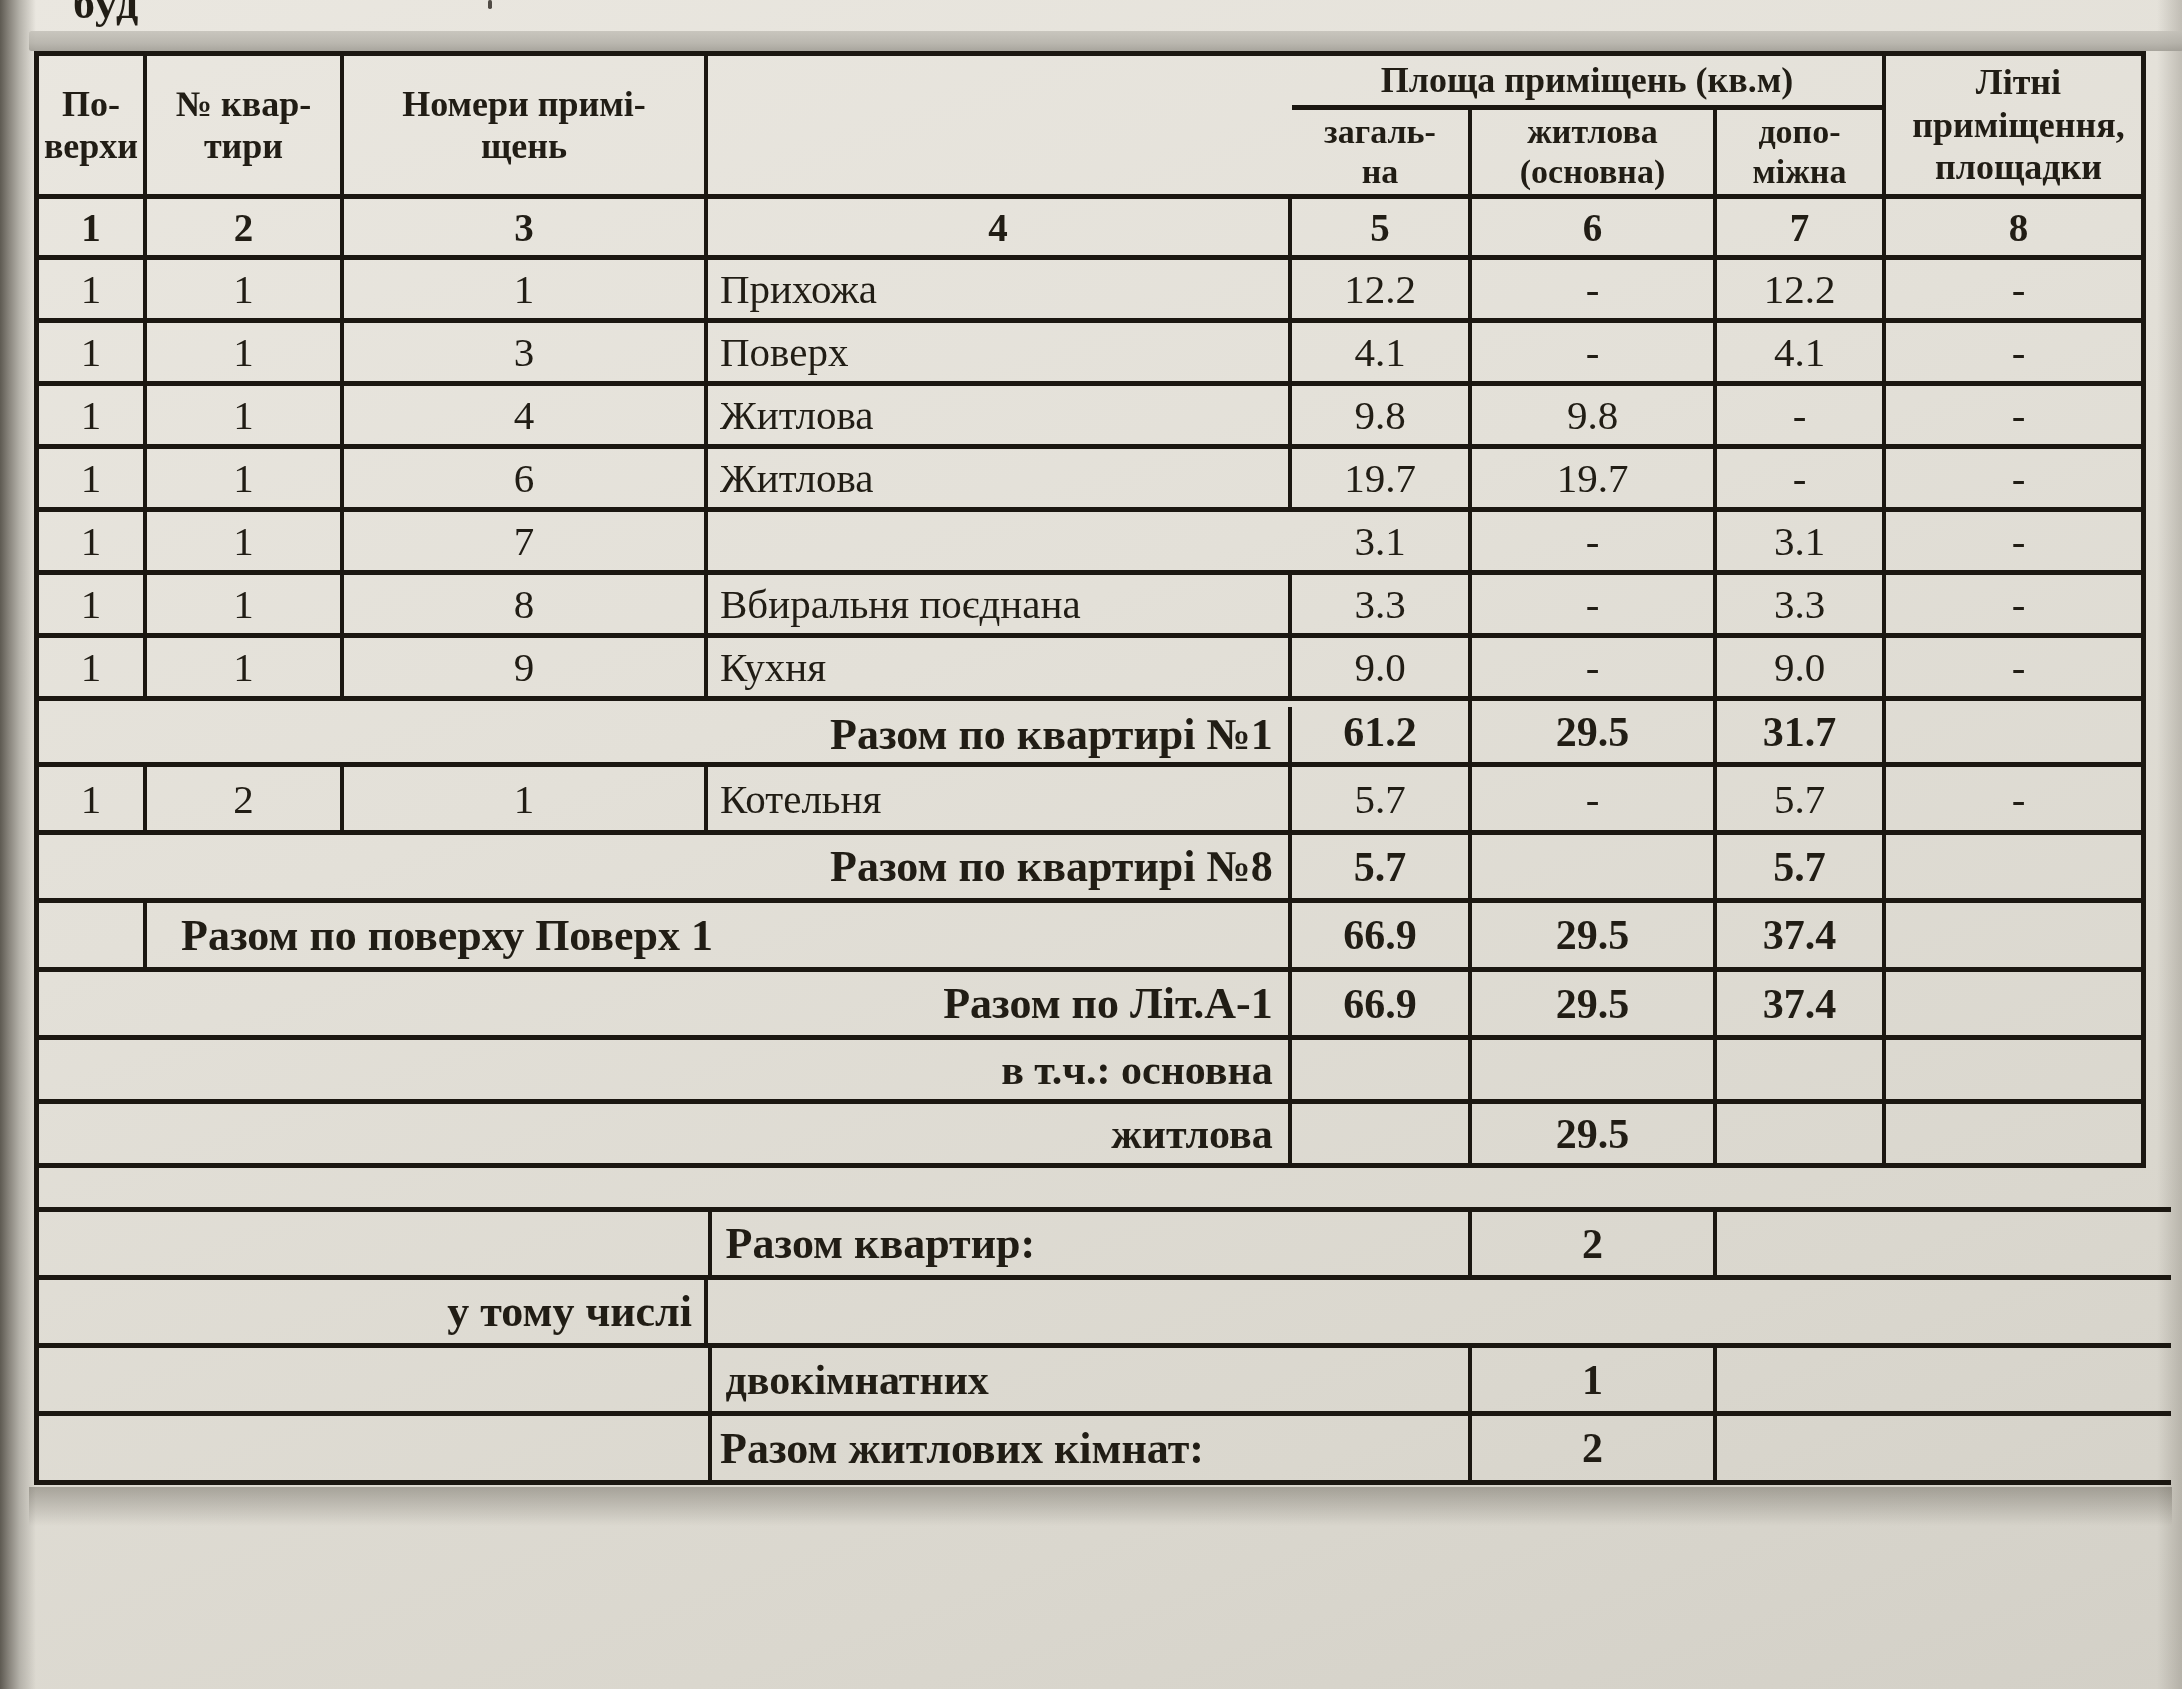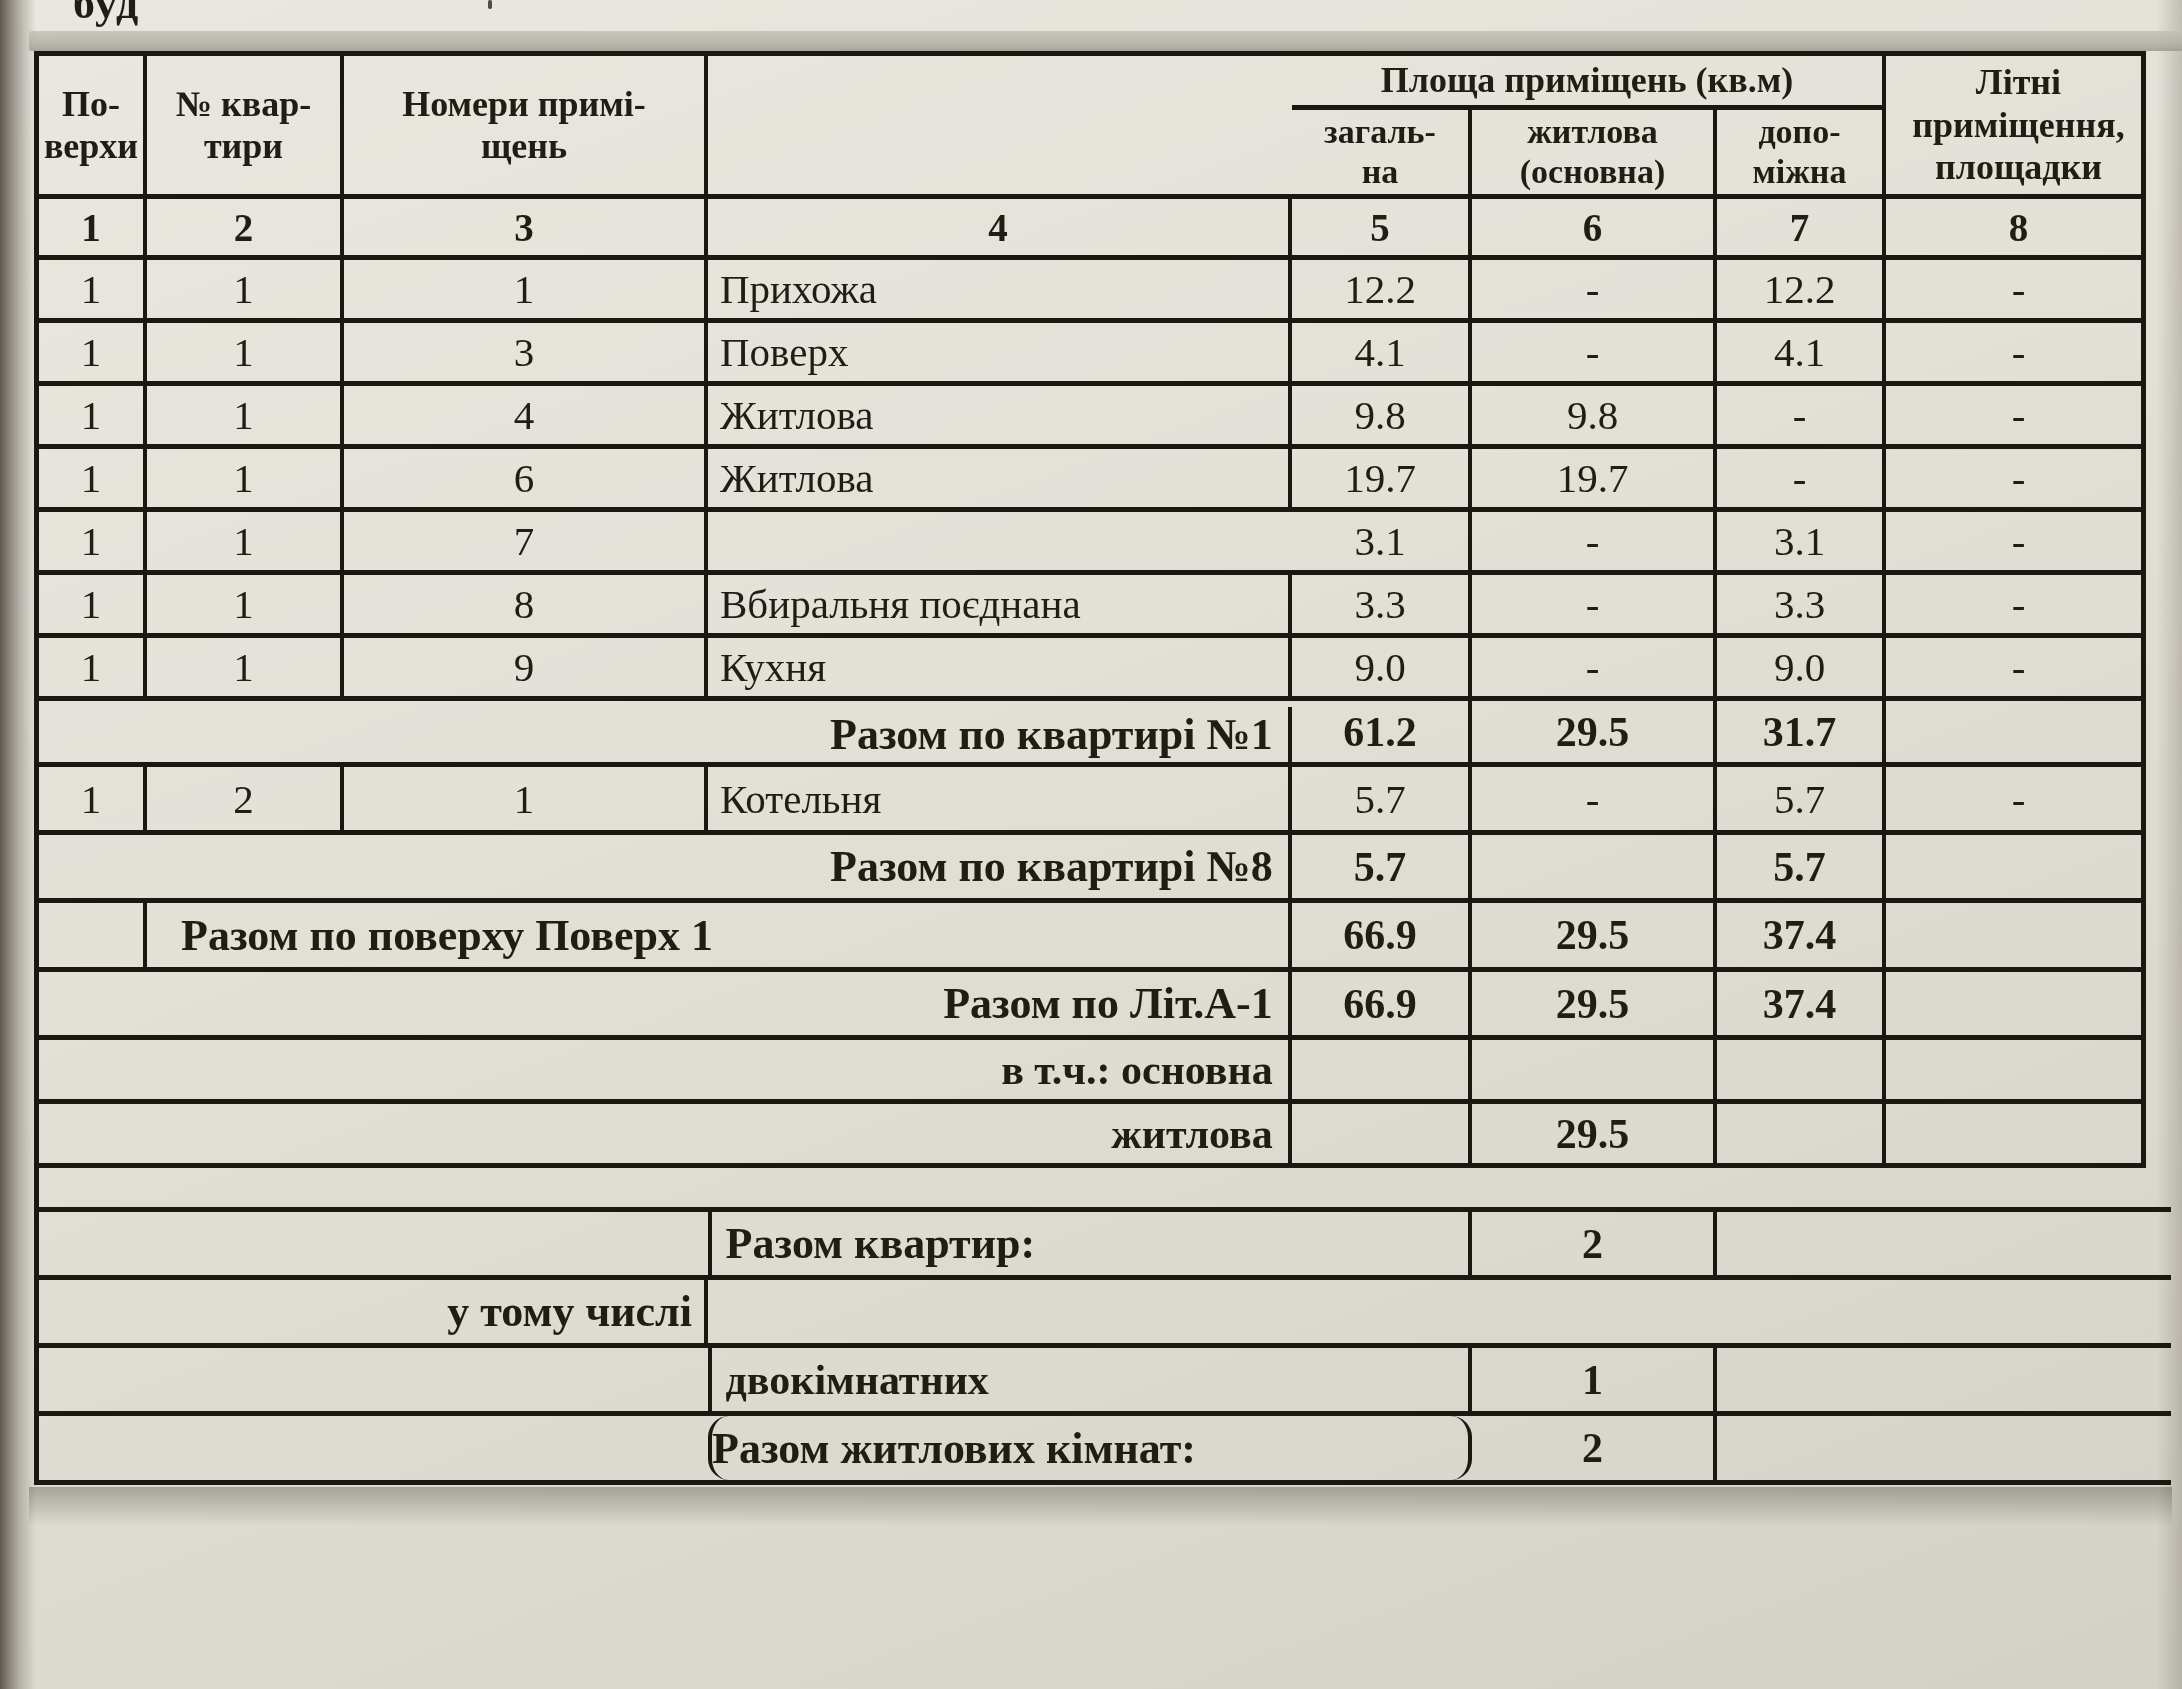--- a/index.html
+++ b/index.html
@@ -215,18 +215,18 @@
         <div class="cell b vr" style="grid-column: 6 / span 1; font-size: 42px;">2</div>
       </div>
       <div class="row wide" style="height: 68px;">
         <div class="cell ar b vr" style="grid-column: 1 / span 3; font-size: 44px; padding-right: 12px;">у тому числі</div>
       </div>
       <div class="row wide" style="height: 68px;">
         <div class="cell al b vr vl" style="grid-column: 4 / span 2; font-size: 42px; padding-left: 13.6px;">двокімнатних</div>
         <div class="cell b vr" style="grid-column: 6 / span 1; font-size: 42px;">1</div>
       </div>
       <div class="row wide" style="height: 69px;">
-        <div class="cell al b vr vl" style="grid-column: 4 / span 2; font-size: 44px; padding-left: 0; border-radius: 21px;">Разом житлових кімнат:</div>
+        <div class="cell al b vr vl" style="grid-column: 4 / span 2; font-size: 44px; padding-left: 8px;">Разом житлових кімнат:</div>
         <div class="cell b vr" style="grid-column: 6 / span 1; font-size: 42px;">2</div>
       </div>
     </div>
 </div>
 
 
 </body></html>

